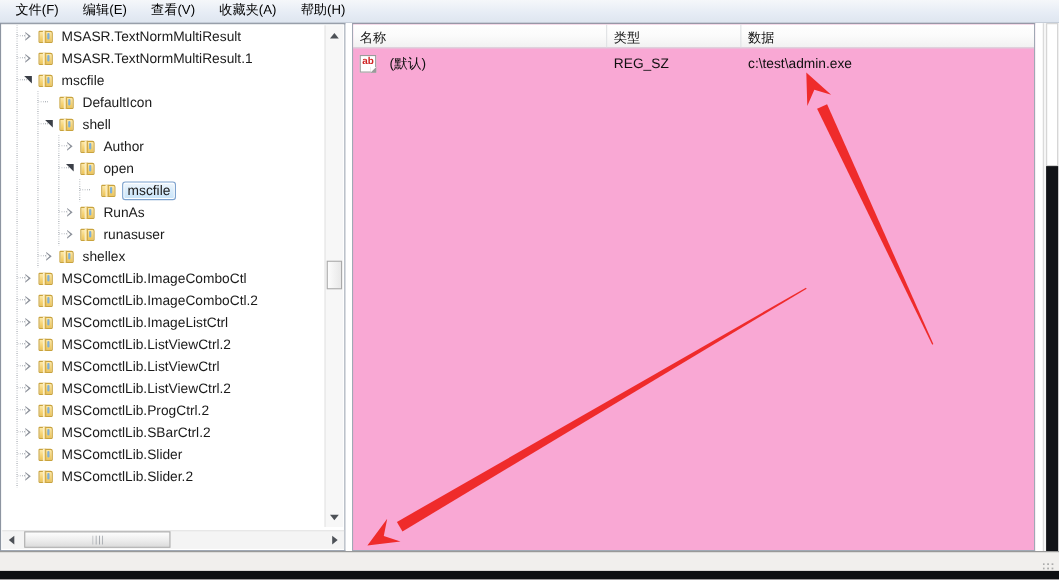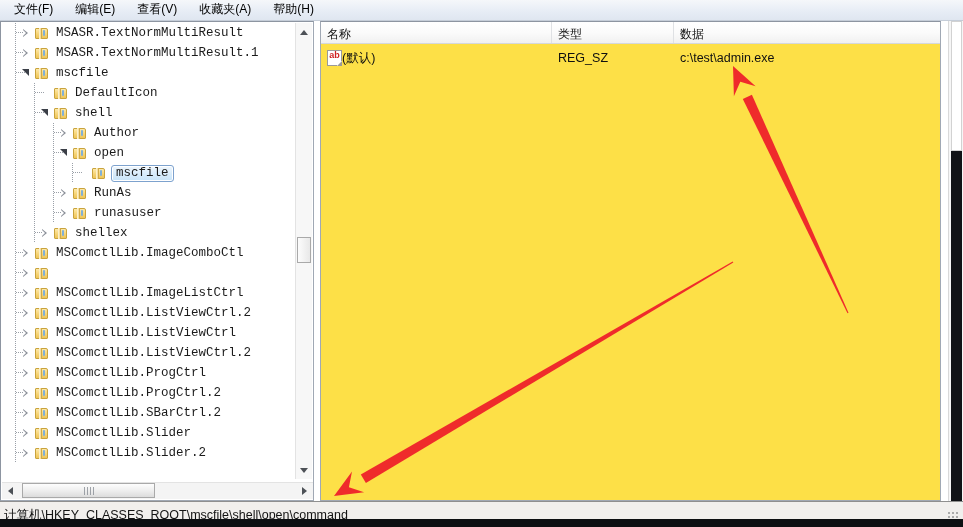--- a/index.html
+++ b/index.html
@@ -53,21 +53,20 @@
     overflow: hidden;
   }
   .tree-scroll-area {
     position: absolute; left: 1px; top: 1px;
     width: 294px; height: 456px;
     overflow: hidden;
   }
   .tree-rows {
     position: absolute; left: 0; top: 0;
     width: 560px;
-    font-family: Liberation Mono, monospace;
   }
   .node {
     position: relative;
     height: 20px;
     display: flex; align-items: center;
     white-space: nowrap;
     cursor: default;
   }
   .twisty {
     position: relative;
@@ -226,21 +225,21 @@
     background-image: linear-gradient(to right, #8f949b 0 1px, transparent 1px 3px);
     background-size: 3px 8px;
     background-repeat: repeat-x;
     opacity: .85;
   }
 
   
   .list-pane {
     position: absolute; left: 320px; top: 0;
     width: 621px; height: 480px;
-    background: #fde047;
+    background: #f9a8d4;
     border: 1px solid #a0a8b4;
     border-top: 1px solid #8d95a1;
     box-sizing: border-box;
     overflow: hidden;
   }
   .lv-header {
     position: absolute; left: 0; top: 0;
     width: 619px; height: 22px;
     display: flex;
     background: linear-gradient(to bottom, #ffffff 0%, #fbfbfb 50%, #f1f1f1 100%);
@@ -269,21 +268,21 @@
     white-space: nowrap;
     overflow: hidden;
   }
   .lv-cell.c0 { width: 231px; padding-left: 6px; display: flex; align-items: center; }
   .lv-cell.c1 { width: 122px; padding-left: 6px; }
   .lv-cell.c2 { flex: 1 1 auto; padding-left: 6px; }
   .ab-icon {
     position: relative;
     width: 13px; height: 14px;
     flex: 0 0 13px;
-    margin-right: 0;
+    margin-right: 12px;
     background: #ffffff;
     border: 1px solid #9a9a9a;
   }
   .ab-icon .ab-txt {
     position: absolute; left: 0; top: -1px;
     width: 13px;
     font-size: 9px;
     font-weight: bold;
     color: #cf2222;
     text-align: center;
@@ -562,20 +561,21 @@
               <span style="display: inline-block; flex: 0 0 auto; width: 17px; height: 20px;"></span>
               <span class="twisty">
                 <i class="tri-collapsed"></i>
                 <i class="tri-collapsed-in"></i>
               </span>
               <span class="folder">
                 <span class="f-back"></span>
                 <span class="f-spine"></span>
                 <span class="f-tab"></span>
               </span>
+              <span class="node-label">MSComctlLib.ImageComboCtl.2</span>
             </div>
             <div class="node">
               <span class="guide" style="left: 13px;"></span>
               <span class="elbow" style="left: 14px;"></span>
               <span style="display: inline-block; flex: 0 0 auto; width: 17px; height: 20px;"></span>
               <span class="twisty">
                 <i class="tri-collapsed"></i>
                 <i class="tri-collapsed-in"></i>
               </span>
               <span class="folder">
@@ -622,35 +622,20 @@
               <span class="twisty">
                 <i class="tri-collapsed"></i>
                 <i class="tri-collapsed-in"></i>
               </span>
               <span class="folder">
                 <span class="f-back"></span>
                 <span class="f-spine"></span>
                 <span class="f-tab"></span>
               </span>
               <span class="node-label">MSComctlLib.ListViewCtrl.2</span>
-            </div>
-            <div class="node">
-              <span class="guide" style="left: 13px;"></span>
-              <span class="elbow" style="left: 14px;"></span>
-              <span style="display: inline-block; flex: 0 0 auto; width: 17px; height: 20px;"></span>
-              <span class="twisty">
-                <i class="tri-collapsed"></i>
-                <i class="tri-collapsed-in"></i>
-              </span>
-              <span class="folder">
-                <span class="f-back"></span>
-                <span class="f-spine"></span>
-                <span class="f-tab"></span>
-              </span>
-              <span class="node-label">MSComctlLib.ProgCtrl</span>
             </div>
             <div class="node">
               <span class="guide" style="left: 13px;"></span>
               <span class="elbow" style="left: 14px;"></span>
               <span style="display: inline-block; flex: 0 0 auto; width: 17px; height: 20px;"></span>
               <span class="twisty">
                 <i class="tri-collapsed"></i>
                 <i class="tri-collapsed-in"></i>
               </span>
               <span class="folder">
@@ -750,21 +735,20 @@
       </div>
     </div>
 
     <div class="page-scroll">
       <div class="page-thumb"></div>
       <div class="page-track-dark"></div>
     </div>
   </div>
 
   <div class="statusbar">
-    <div class="status-text">计算机\HKEY_CLASSES_ROOT\mscfile\shell\open\command</div>
     <div class="resize-grip"></div>
   </div>
 
   <div class="bottom-strip"></div>
 
   <svg class="arrows" id="arrow-layer" width="963" height="527" viewBox="0 0 963 527">
       <g>
         <polygon points="848.5,312.7 751.9,94.7 742.8,98.9 847.5,313.3" fill="#ef2b2b"></polygon>
         <polygon points="733.0,66.0 755.6,86.2 740.3,81.7 733.9,96.3" fill="#ef2b2b"></polygon>
       </g>

